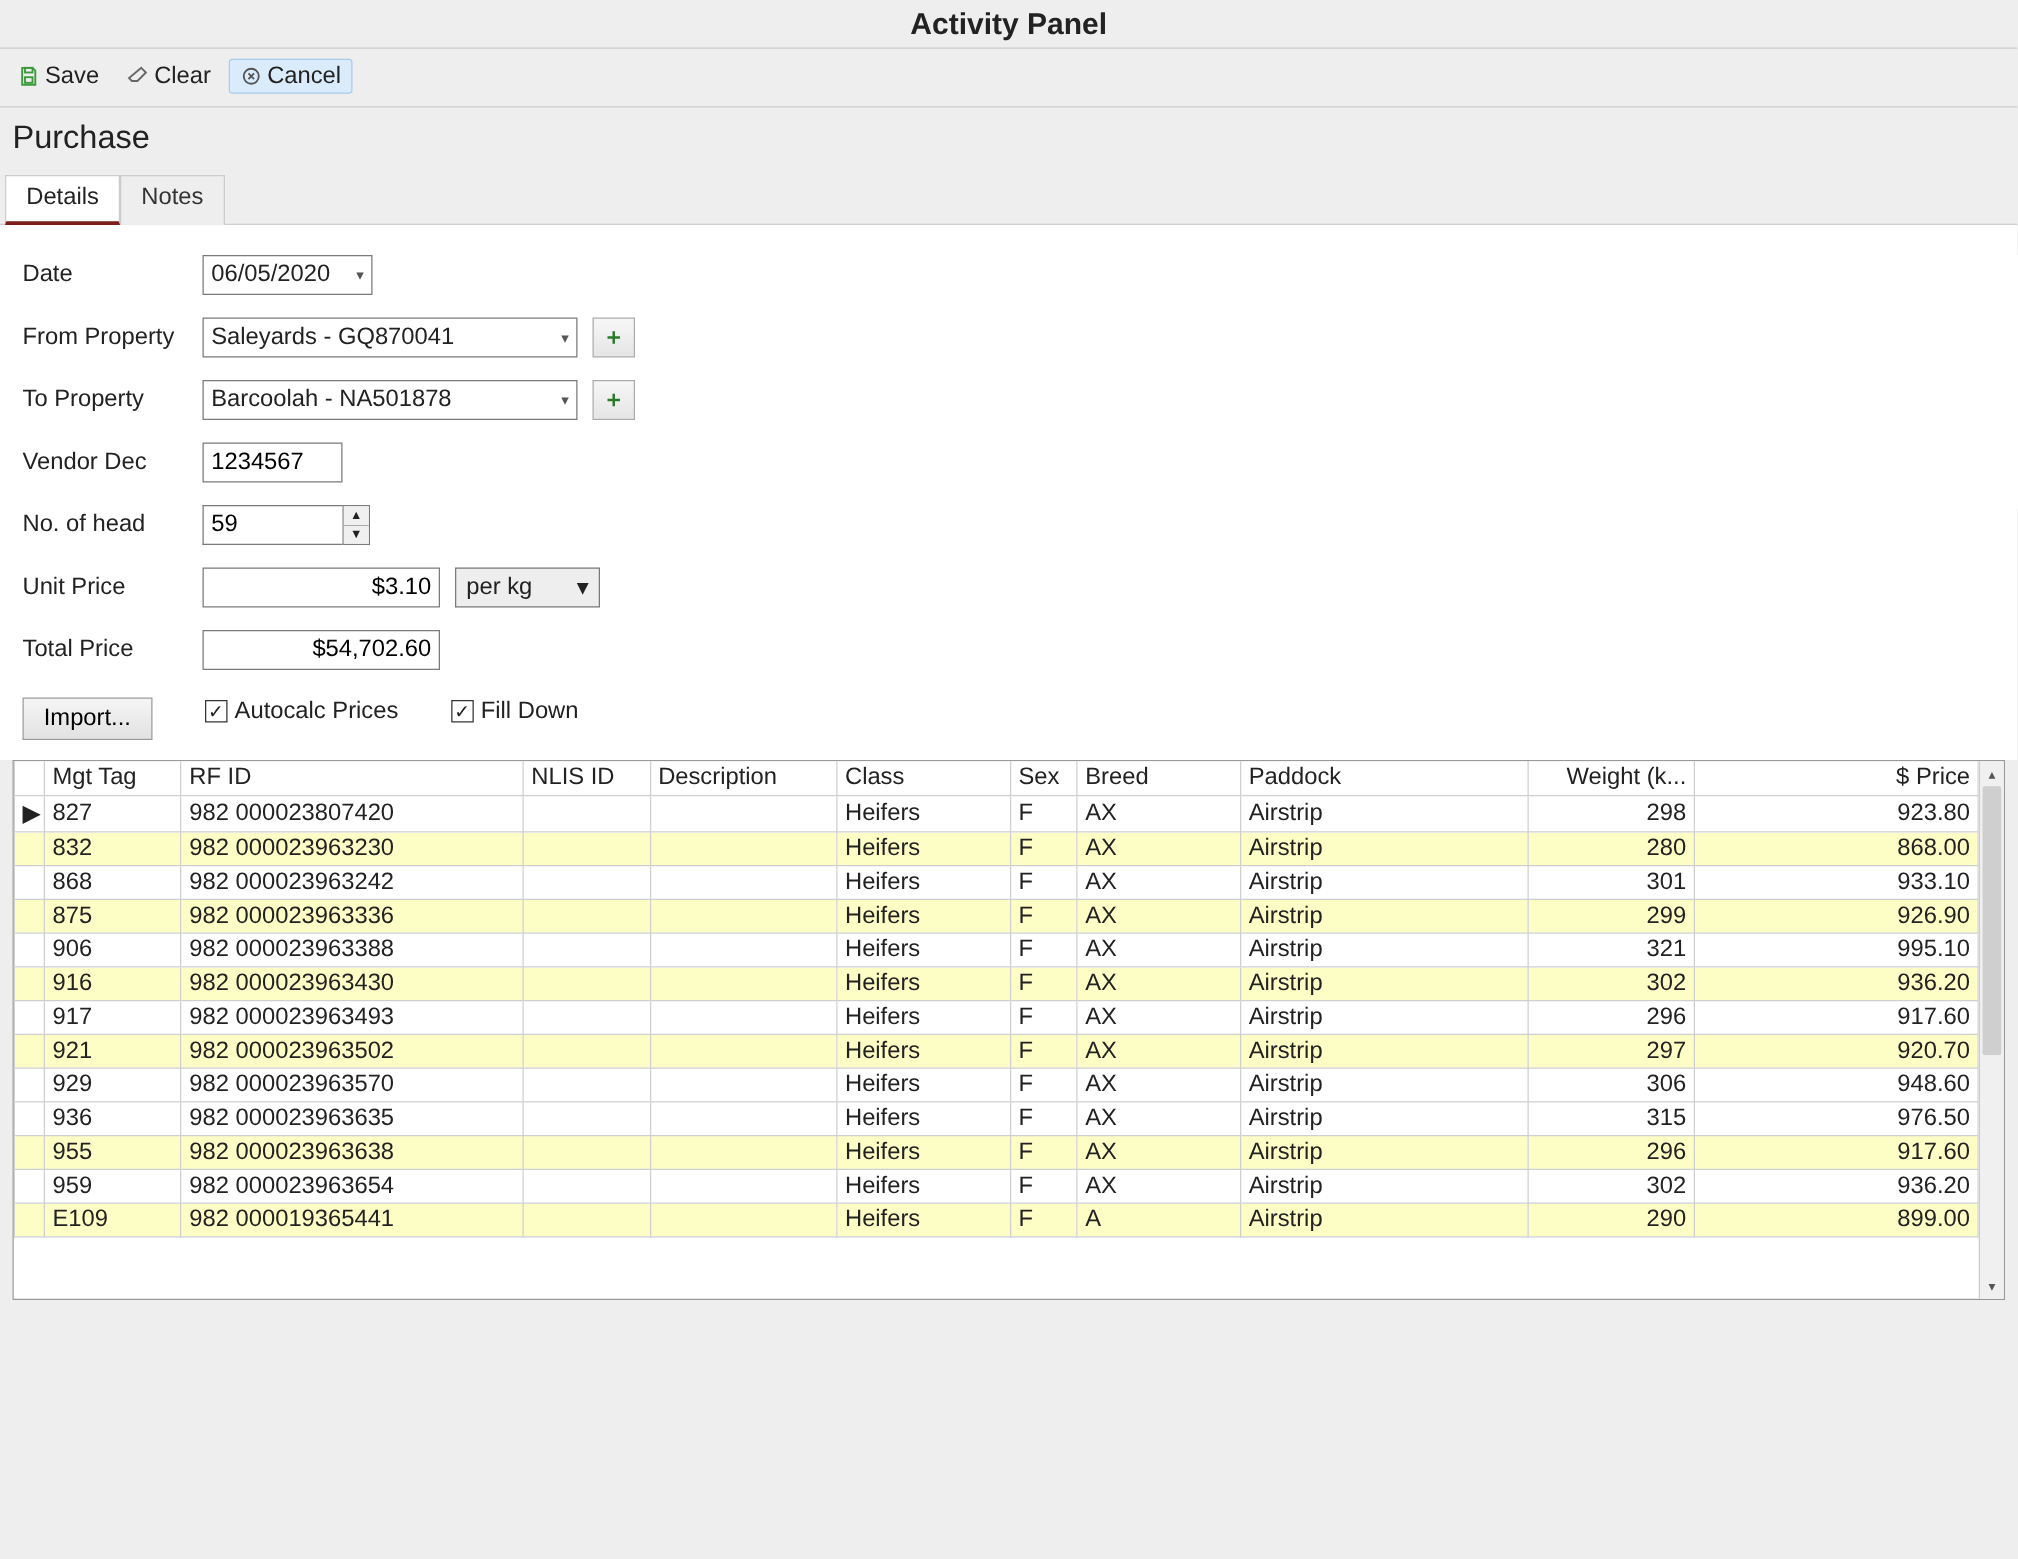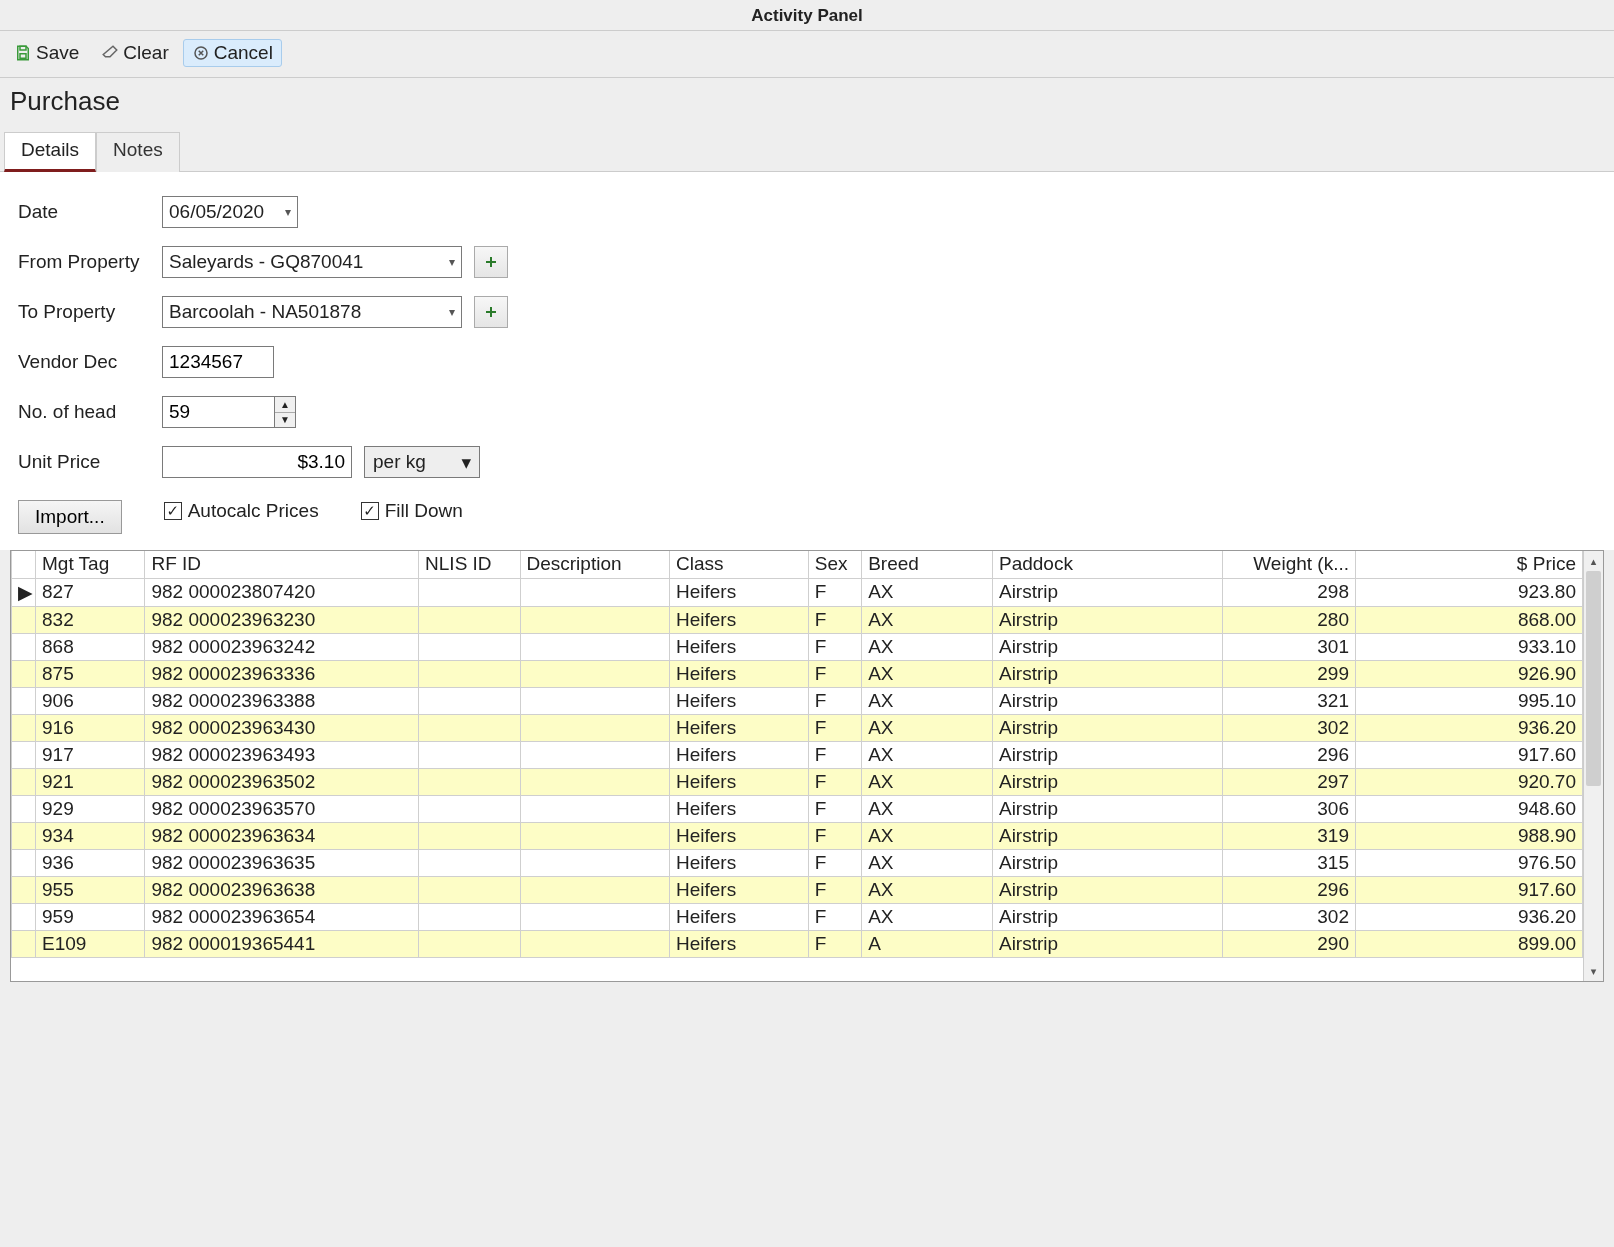--- a/index.html
+++ b/index.html
@@ -9,21 +9,21 @@
     font-size: 19px;
     background: #eeeeee;
     color: #222;
     width: 1614px;
     height: 1247px;
     overflow: hidden;
   }
   .top-title {
     text-align: center;
     font-weight: 700;
-    font-size: 17px;
+    font-size: 24px;
     padding: 6px 0 4px;
     border-bottom: 1px solid #ccc;
   }
   .toolbar {
     display: flex;
     gap: 6px;
     padding: 8px 6px 10px;
     border-bottom: 1px solid #ccc;
   }
   .tool-btn {
@@ -301,20 +301,24 @@
 
   <div class="form-row">
     <div class="form-label">Unit Price</div>
     <input class="textinput" style="width: 190px; text-align: right;" value="$3.10">
     <div class="unit-select">
       <span>per kg</span>
       <span class="chev">▾</span>
     </div>
   </div>
 
+  <div class="form-row">
+    <div class="form-label">Total Price</div>
+    <input class="textinput" style="width: 190px; text-align: right;" value="$54,702.60">
+  </div>
 
   <div class="actions-row" style="padding-left:0;">
     <button class="import-btn">Import...</button>
     <label class="check">
       <span class="checkbox">✓</span>
       <span>Autocalc Prices</span>
     </label>
     <label class="check">
       <span class="checkbox">✓</span>
       <span>Fill Down</span>
@@ -464,33 +468,20 @@
             <td>982 000023963570</td>
             <td></td>
             <td></td>
             <td>Heifers</td>
             <td>F</td>
             <td>AX</td>
             <td>Airstrip</td>
             <td class="num">306</td>
             <td class="num">948.60</td>
           </tr>
-          <tr class="alt">
-            <td class="row-pointer"></td>
-            <td>934</td>
-            <td>982 000023963634</td>
-            <td></td>
-            <td></td>
-            <td>Heifers</td>
-            <td>F</td>
-            <td>AX</td>
-            <td>Airstrip</td>
-            <td class="num">319</td>
-            <td class="num">988.90</td>
-          </tr>
           <tr>
             <td class="row-pointer"></td>
             <td>936</td>
             <td>982 000023963635</td>
             <td></td>
             <td></td>
             <td>Heifers</td>
             <td>F</td>
             <td>AX</td>
             <td>Airstrip</td>

